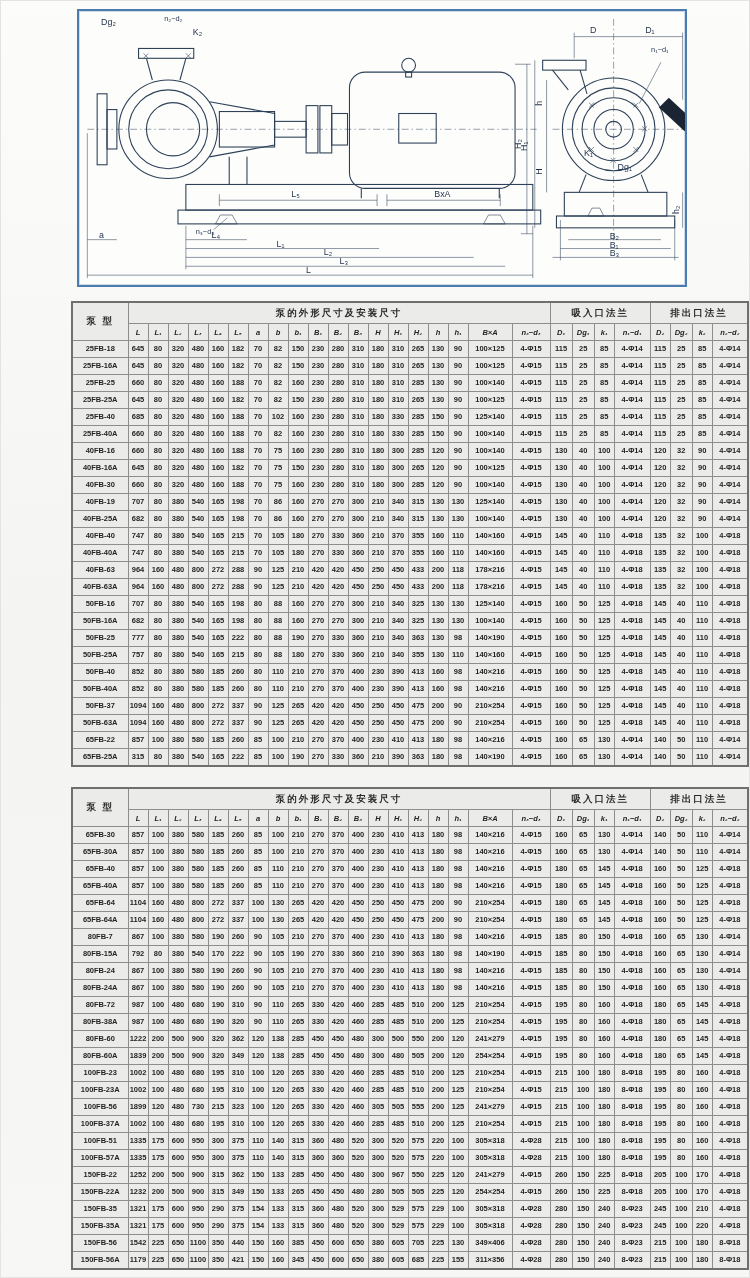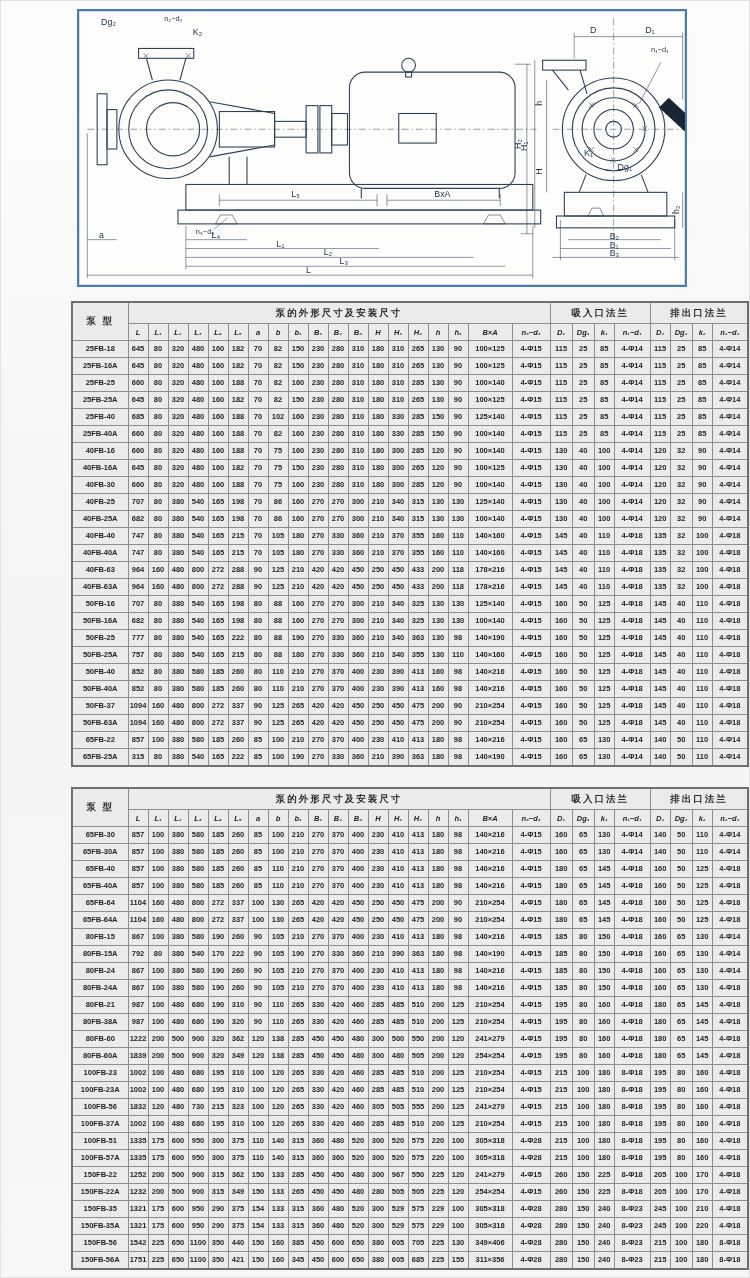--- a/index.html
+++ b/index.html
@@ -524,21 +524,21 @@
             <td>130</td>
             <td>40</td>
             <td>100</td>
             <td>4-Φ14</td>
             <td>120</td>
             <td>32</td>
             <td>90</td>
             <td>4-Φ14</td>
           </tr>
           <tr>
-            <td class="c-model">40FB-25</td>
+            <td class="c-model">40FB-19</td>
             <td>707</td>
             <td>80</td>
             <td>380</td>
             <td>540</td>
             <td>165</td>
             <td>198</td>
             <td>70</td>
             <td>86</td>
             <td>160</td>
             <td>270</td>
@@ -1258,21 +1258,21 @@
             <td>180</td>
             <td>65</td>
             <td>145</td>
             <td>4-Φ18</td>
             <td>160</td>
             <td>50</td>
             <td>125</td>
             <td>4-Φ18</td>
           </tr>
           <tr>
-            <td class="c-model">80FB-15</td>
+            <td class="c-model">80FB-7</td>
             <td>867</td>
             <td>100</td>
             <td>380</td>
             <td>580</td>
             <td>190</td>
             <td>260</td>
             <td>90</td>
             <td>105</td>
             <td>210</td>
             <td>270</td>
@@ -1378,21 +1378,21 @@
             <td>185</td>
             <td>80</td>
             <td>150</td>
             <td>4-Φ18</td>
             <td>160</td>
             <td>65</td>
             <td>130</td>
             <td>4-Φ18</td>
           </tr>
           <tr>
-            <td class="c-model">80FB-21</td>
+            <td class="c-model">80FB-72</td>
             <td>987</td>
             <td>100</td>
             <td>480</td>
             <td>680</td>
             <td>190</td>
             <td>310</td>
             <td>90</td>
             <td>110</td>
             <td>265</td>
             <td>330</td>
@@ -1559,21 +1559,21 @@
             <td>100</td>
             <td>180</td>
             <td>8-Φ18</td>
             <td>195</td>
             <td>80</td>
             <td>160</td>
             <td>4-Φ18</td>
           </tr>
           <tr>
             <td class="c-model">100FB-56</td>
-            <td>1832</td>
+            <td>1899</td>
             <td>120</td>
             <td>480</td>
             <td>730</td>
             <td>215</td>
             <td>323</td>
             <td>100</td>
             <td>120</td>
             <td>265</td>
             <td>330</td>
             <td>420</td>
@@ -1829,21 +1829,21 @@
             <td>150</td>
             <td>240</td>
             <td>8-Φ23</td>
             <td>215</td>
             <td>100</td>
             <td>180</td>
             <td>8-Φ18</td>
           </tr>
           <tr>
             <td class="c-model">150FB-56A</td>
-            <td>1751</td>
+            <td>1179</td>
             <td>225</td>
             <td>650</td>
             <td>1100</td>
             <td>350</td>
             <td>421</td>
             <td>150</td>
             <td>160</td>
             <td>345</td>
             <td>450</td>
             <td>600</td>

